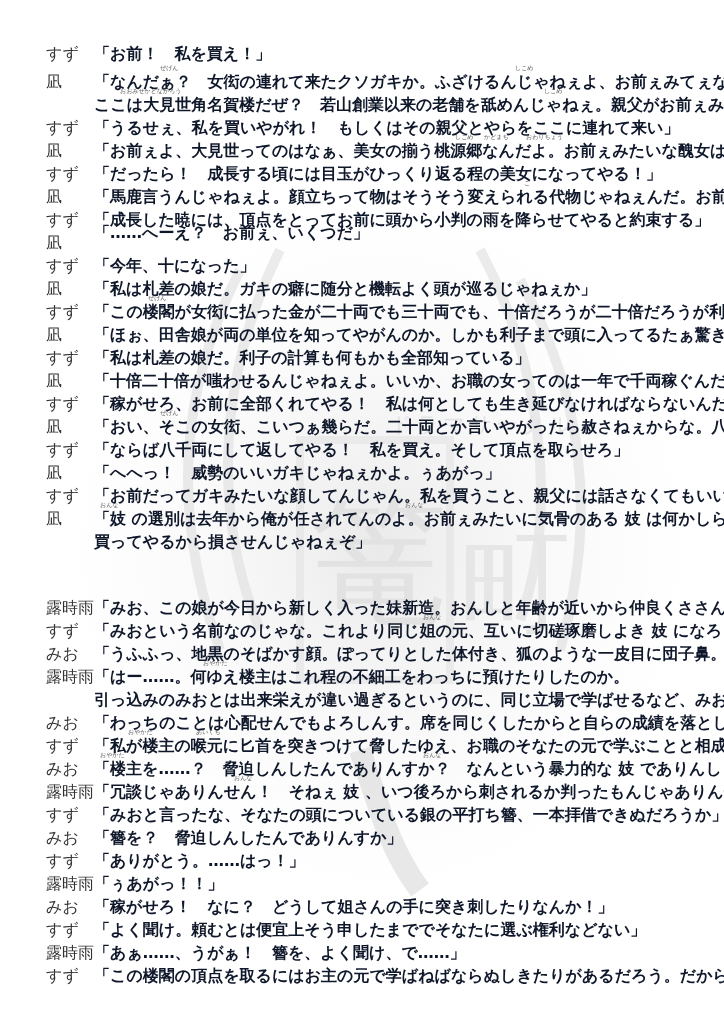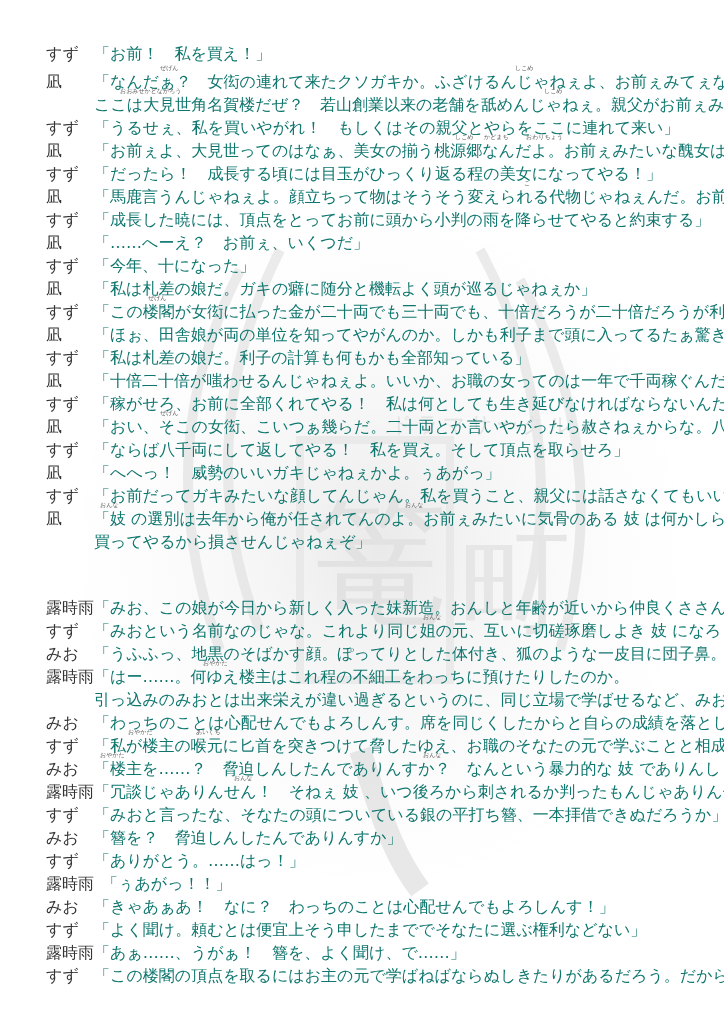--- a/index.html
+++ b/index.html
@@ -49,21 +49,22 @@
       position: absolute;
       left: 46px;
       width: 50px;
       white-space: nowrap;
       color: #333;
     }
     .speech {
       position: absolute;
       left: 94px;
       white-space: nowrap;
-      color: #0f766e;
+      color: #0f172a;
+      font-weight: bold;
     }
     .scene-2 .speech { left: 94px; }
     .ruby-row {
       position: absolute;
       font-size: 6px;
       color: #555;
       white-space: nowrap;
     }
   </style>
 </head>
@@ -105,21 +106,21 @@
       <div class="ruby-row" style="top: 89px; left: 484px;">かどまち</div>
       <div class="ruby-row" style="top: 89px; left: 526px;">おわりちょう</div>
       <div class="speaker" style="top: 120px;">すず</div>
       <div class="speech" style="top: 120px;">「だったら！　成長する頃には目玉がひっくり返る程の美女になってやる！」</div>
       <div class="speaker" style="top: 143px;">凪</div>
       <div class="speech" style="top: 143px;">「馬鹿言うんじゃねぇよ。顔立ちって物はそうそう変えられる代物じゃねぇんだ。お前ぇが売れっ妓になれる未来なんかねぇよ」</div>
       <div class="ruby-row" style="top: 135px; left: 524px;">こ</div>
       <div class="speaker" style="top: 166px;">すず</div>
       <div class="speech" style="top: 166px;">「成長した暁には、頂点をとってお前に頭から小判の雨を降らせてやると約束する」</div>
       <div class="speaker" style="top: 189px;">凪</div>
-      <div class="speech" style="top: 189px;">「……へーえ？　お前ぇ、いくつだ」</div>
+      <div class="speech" style="top: 179px;">「……へーえ？　お前ぇ、いくつだ」</div>
       <div class="speaker" style="top: 212px;">すず</div>
       <div class="speech" style="top: 212px;">「今年、十になった」</div>
       <div class="speaker" style="top: 235px;">凪</div>
       <div class="speech" style="top: 235px;">「私は札差の娘だ。ガキの癖に随分と機転よく頭が巡るじゃねぇか」</div>
       <div class="speaker" style="top: 258px;">すず</div>
       <div class="speech" style="top: 258px;">「この楼閣が女衒に払った金が二十両でも三十両でも、十倍だろうが二十倍だろうが利子付けて返してやる」</div>
       <div class="ruby-row" style="top: 250px; left: 148px;">ぜげん</div>
       <div class="speaker" style="top: 281px;">凪</div>
       <div class="speech" style="top: 281px;">「ほぉ、田舎娘が両の単位を知ってやがんのか。しかも利子まで頭に入ってるたぁ驚きだ」</div>
       <div class="speaker" style="top: 304px;">すず</div>
@@ -170,23 +171,23 @@
       <div class="speaker" style="top: 184px;">露時雨</div>
       <div class="speech" style="top: 184px;">「冗談じゃありんせん！　そねぇ 妓 、いつ後ろから刺されるか判ったもんじゃありんせん」</div>
       <div class="ruby-row" style="top: 176px; left: 234px;">おんな</div>
       <div class="speaker" style="top: 207px;">すず</div>
       <div class="speech" style="top: 207px;">「みおと言ったな、そなたの頭についている銀の平打ち簪、一本拝借できぬだろうか」</div>
       <div class="speaker" style="top: 230px;">みお</div>
       <div class="speech" style="top: 230px;">「簪を？　脅迫しんしたんでありんすか」</div>
       <div class="speaker" style="top: 253px;">すず</div>
       <div class="speech" style="top: 253px;">「ありがとう。……はっ！」</div>
       <div class="speaker" style="top: 276px;">露時雨</div>
-      <div class="speech" style="top: 276px; margin-left: 8px;">「ぅあがっ！！」</div>
+      <div class="speech" style="top: 276px;">「ぅあがっ！！」</div>
       <div class="speaker" style="top: 299px;">みお</div>
-      <div class="speech" style="top: 299px;">「きゃあぁあ！　なに？　わっちのことは心配せんでもよろしんす！」</div>
+      <div class="speech" style="top: 299px;">「稼がせろ！　なに？　どうして姐さんの手に突き刺したりなんか！」</div>
       <div class="speaker" style="top: 322px;">すず</div>
       <div class="speech" style="top: 322px;">「よく聞け。頼むとは便宜上そう申したまででそなたに選ぶ権利などない」</div>
       <div class="speaker" style="top: 345px;">露時雨</div>
       <div class="speech" style="top: 345px;">「あぁ……、うがぁ！　簪を、よく聞け、で……」</div>
       <div class="speaker" style="top: 368px;">すず</div>
       <div class="speech" style="top: 368px;">「この楼閣の頂点を取るにはお主の元で学ばねばならぬしきたりがあるだろう。だからそれを行使させてもらう」</div>
     </div>
 </div>
 
 </body></html>

